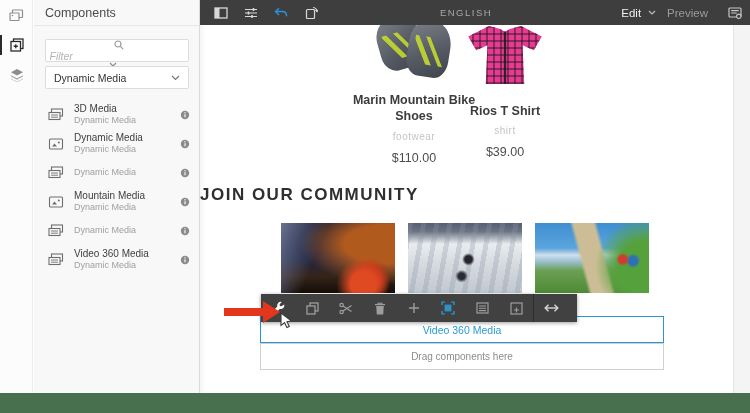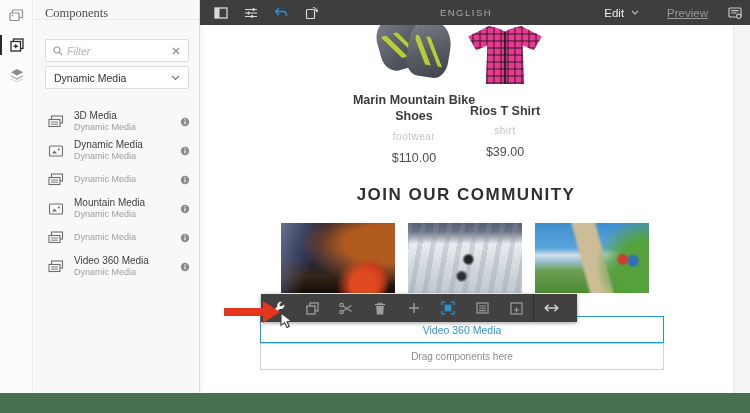--- a/index.html
+++ b/index.html
@@ -14,57 +14,57 @@
   .rail-tab { width:33px; height:30px; display:flex; align-items:center; justify-content:center;
               position:relative; color:#8d8d8d; }
   .rail-tab.active { color:#2b2b2b; }
   .rail-tab.active::before { content:""; position:absolute; left:0; top:5px; bottom:5px;
               width:2px; background:#2b2b2b; }
 
   
   .components-panel { position:absolute; left:34px; top:0; width:166px; height:413px;
               background:#f8f8f8; border-right:1px solid #dadada; z-index:4;
               box-shadow:2px 0 5px rgba(0,0,0,.05); }
-  .panel-header { height:20px; line-height:26px; padding-left:11px; font-size:12.5px;
-              color:#4b4b4b; border-bottom:1px solid #e7e7e7;font-family:Liberation Serif, serif; }
+  .panel-header { height:26px; line-height:26px; padding-left:11px; font-size:12.5px;
+              color:#4b4b4b; border-bottom:1px solid #e7e7e7; }
   .filter-box { position:absolute; left:11px; right:10px; top:39px; height:23px;
               background:#fff; border:1px solid #dcdcdc; border-radius:2px;
-              display:flex; align-items:center; }
+              display:flex; align-items:center;flex-direction:column; }
   .filter-box .search-ic { margin:0 4px 0 7px; color:#9a9a9a; }
   .filter-input { flex:1; min-width:0; border:0; outline:0; background:transparent;
               font-family:"Liberation Sans", sans-serif; font-size:10.5px; color:#555; }
   .filter-input::placeholder { color:#b3b3b3; font-style:italic; }
   .filter-clear { margin-right:8px; color:#8a8a8a; cursor:pointer; }
   .group-select { position:absolute; left:11px; right:10px; top:66px; height:23px;
               background:#fff; border:1px solid #dcdcdc; border-radius:2px;
               display:flex; align-items:center; justify-content:space-between;
               padding:0 8px; font-size:10.5px; color:#333; cursor:pointer; }
   .group-select .chev { color:#777; }
-  .component-list { position:absolute; left:0; right:0; top:107px; }
+  .component-list { position:absolute; left:0; right:0; top:100px; }
   .component-item { height:29px; display:flex; align-items:center;
               padding:0 9px 0 14px; cursor:grab; }
   .ci-icon { width:17px; color:#6e6e6e; flex:none; }
   .ci-text { flex:1; margin-left:9px; line-height:1.2; overflow:hidden; }
   .ci-title { font-size:10px; color:#3e3e3e; white-space:nowrap; }
   .ci-sub { font-size:9px; color:#a0a0a0; white-space:nowrap; }
   .ci-info { color:#8b8b8b; flex:none; }
 
   
   .top-bar { position:absolute; left:200px; top:0; right:0; height:25px; background:#3e3e3e;
               display:flex; align-items:center; z-index:6; padding:0 8px 0 6px; }
   .tb-btn { width:30px; height:25px; display:flex; align-items:center; justify-content:center;
               color:#d9d9d9; cursor:pointer; }
   .tb-btn.undo { color:#2f8fd8; }
   .tb-page-label { position:absolute; left:266px; transform:translateX(-50%);
               font-size:9.5px; letter-spacing:1.5px; color:#a9a9a9; }
   .tb-right { margin-left:auto; display:flex; align-items:center; }
   .tb-edit { display:flex; align-items:center; gap:7px; color:#efefef; font-size:11.5px;
               cursor:pointer; }
   .tb-edit .chev { color:#bdbdbd; }
-  .tb-preview { margin-left:28px; color:#9b9b9b; font-size:11.5px; cursor:pointer;text-decoration:underline; }
+  .tb-preview { margin-left:11px; color:#9b9b9b; font-size:11.5px; cursor:pointer; }
   .tb-annot { margin-left:20px; color:#c7c7c7; cursor:pointer; }
 
   
   .content { position:absolute; left:200px; top:25px; right:0; bottom:0; background:#fff; }
   .scroll-gutter { position:absolute; right:0; top:0; bottom:0; width:17px;
               background:#f4f4f4; border-left:1px solid #e6e6e6; cursor:pointer; }
   .page-area { position:absolute; left:0; top:0; width:532px; height:100%; }
 
   .product { position:absolute; width:136px; text-align:center; cursor:pointer; }
   .product.p1 { left:146px; top:0; }
@@ -89,21 +89,21 @@
 
   
   .shirt { width:80px; height:58px; margin-top:1px;
        clip-path:polygon(30% 0,44% 5%,50% 10%,56% 5%,70% 0,96% 18%,86% 42%,72% 33%,74% 100%,26% 100%,28% 33%,14% 42%,4% 18%);
        background:
          linear-gradient(90deg,transparent 48%,rgba(25,25,25,.85) 49% 51%,transparent 52%),
          repeating-linear-gradient(0deg,rgba(25,25,25,.45) 0 2px,transparent 2px 7px),
          repeating-linear-gradient(90deg,rgba(25,25,25,.45) 0 2px,transparent 2px 7px),
          #e83a92; }
 
-  .community-heading { position:absolute; left:0; top:160px; width:532px; text-align:center;
+  .community-heading { position:absolute; left:0; top:160px; width:532px; 
        font-size:17px; font-weight:bold; letter-spacing:1.5px; color:#2f2f2f; }
 
   .photos { position:absolute; left:81px; top:198px; display:flex; gap:13px; }
   .photo { width:114px; height:70px; cursor:pointer; }
   .photo-night { background:
        radial-gradient(circle at 72% 88%, #e04a22 0 12%, rgba(224,74,34,0) 26%),
        radial-gradient(circle at 78% 80%, #c03018 0 9%, rgba(192,48,24,0) 20%),
        radial-gradient(ellipse at 92% 30%, #b05a1e 0 28%, rgba(176,90,30,0) 58%),
        linear-gradient(112deg, #6a7292 0%, rgba(106,114,146,0) 34%),
        linear-gradient(180deg, #151c31 0%, #1d2442 48%, #35251a 76%, #140d08 100%); }

